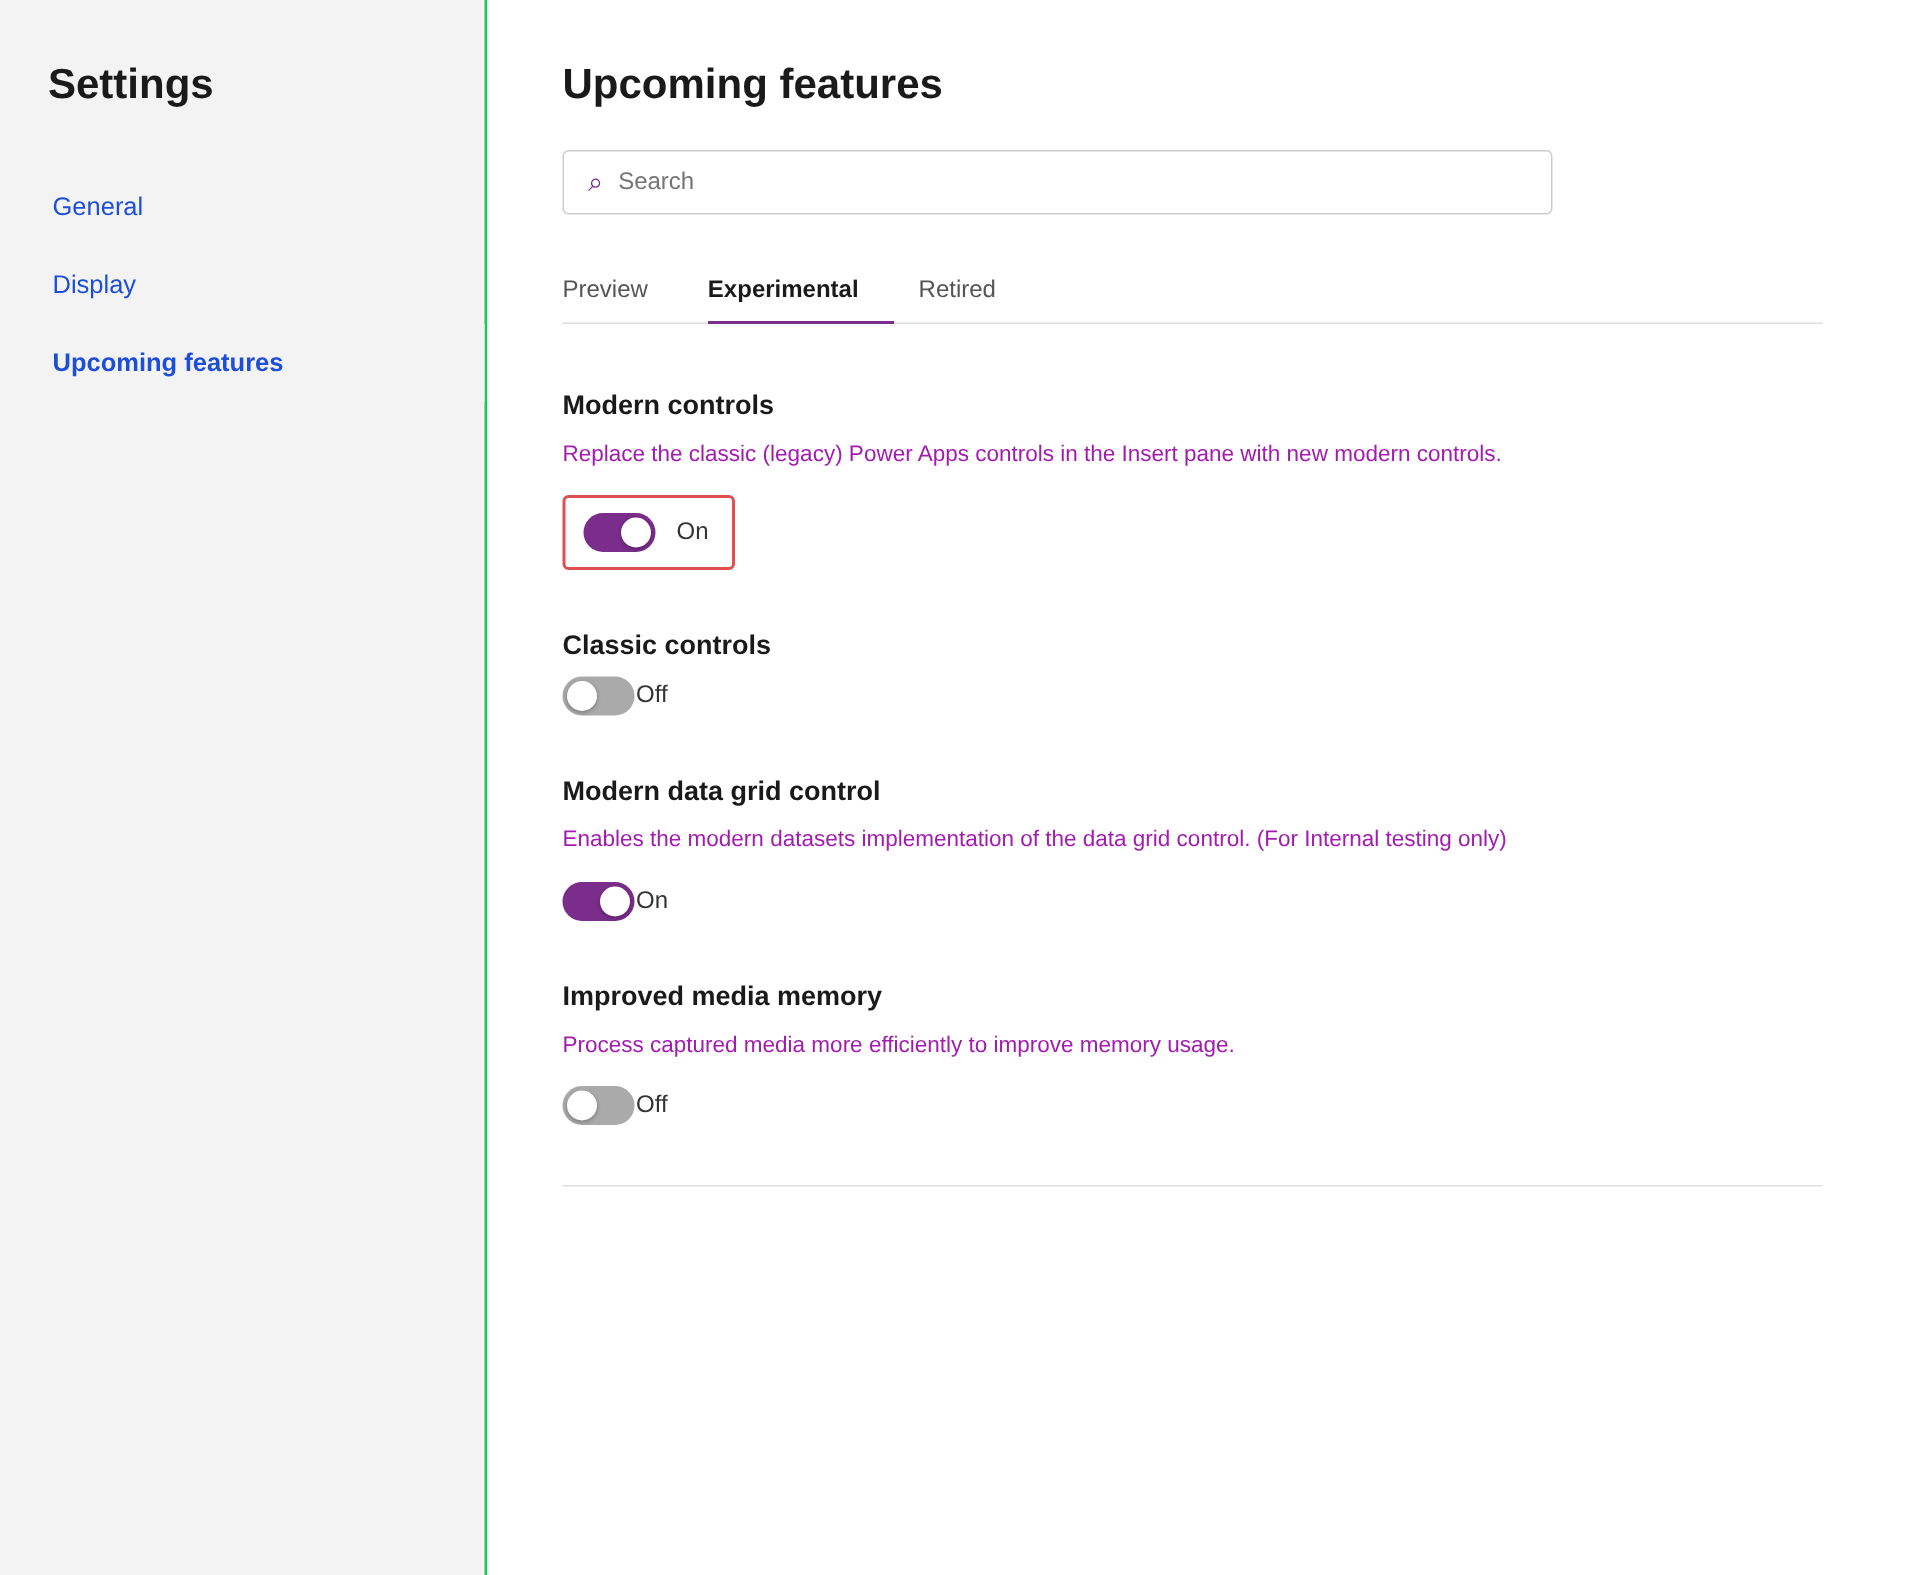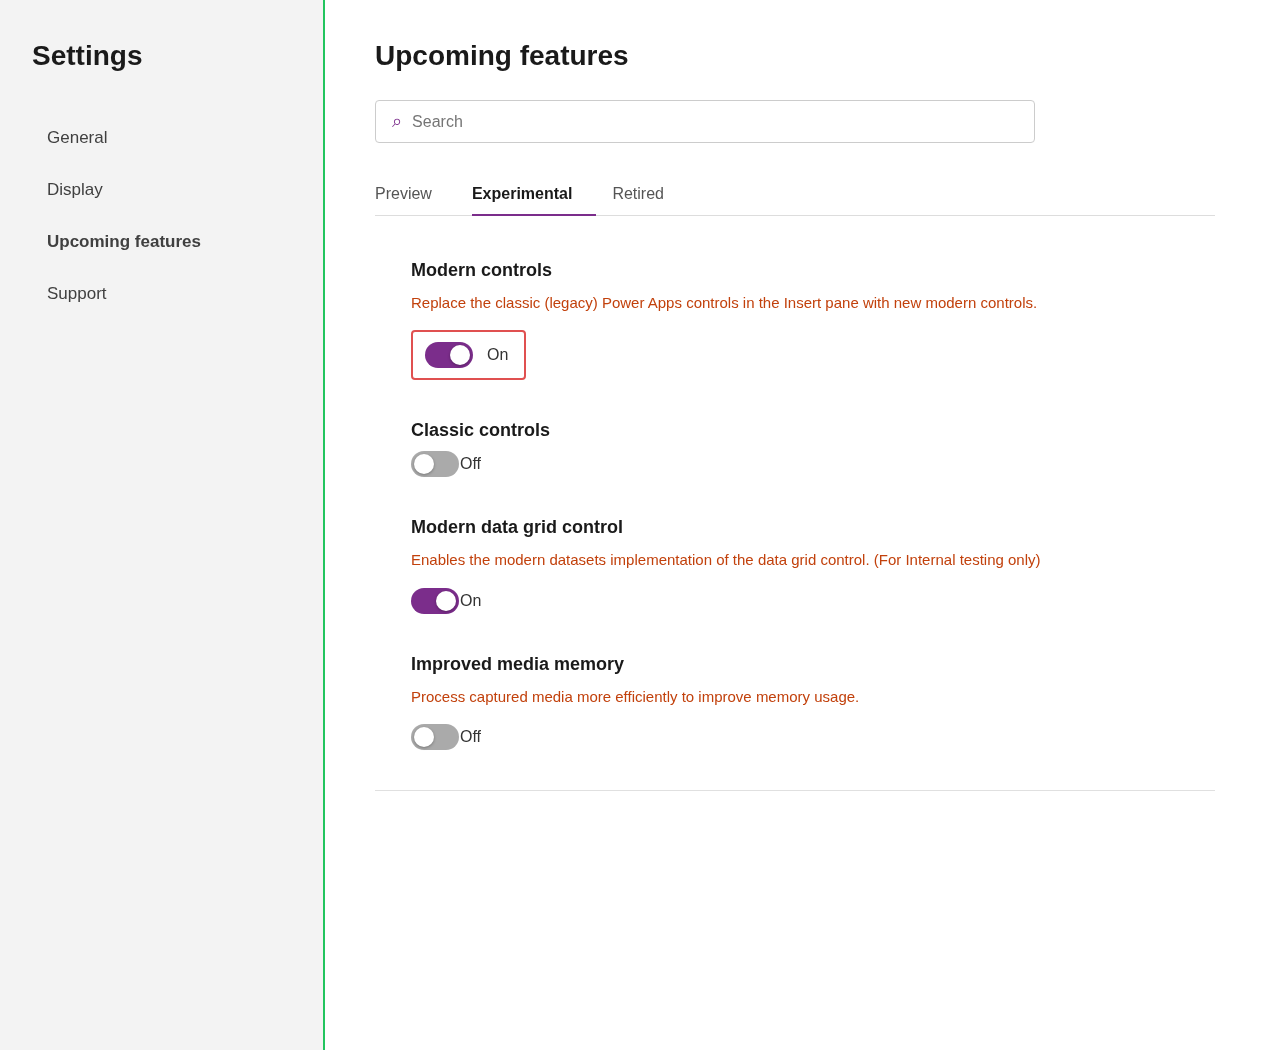--- a/index.html
+++ b/index.html
@@ -21,23 +21,23 @@
       border-right: 2px solid #22c55e;
     }
     .sidebar-title {
       font-size: 28px;
       font-weight: 600;
       color: #1a1a1a;
       padding: 0 32px 40px 32px;
     }
     .sidebar-item {
       display: block;
-      padding: 16px 44px;
+      padding: 16px 32px;
       font-size: 17px;
-      color: #404040;
+      color: #1d4ed8;
       cursor: pointer;
       border-left: 3px solid transparent;
       text-decoration: none;
     }
     .sidebar-item.active {
       font-weight: 600;
       background: #f3f3f3;
     }
 
     
@@ -104,31 +104,30 @@
       bottom: -1px;
       left: 0;
       right: 0;
       height: 2px;
       background: #7b2d8b;
     }
 
     
     .feature-section {
       margin-bottom: 40px;
-      margin-left: 36px;
     }
     .feature-title {
       font-size: 18px;
       font-weight: 600;
       color: #1a1a1a;
       margin-bottom: 10px;
     }
     .feature-desc {
       font-size: 15px;
-      color: #c2410c;
+      color: #a21caf;
       line-height: 1.55;
       margin-bottom: 16px;
       max-width: 640px;
     }
 
     
     .toggle-row {
       display: flex;
       align-items: center;
       gap: 1px;
@@ -196,23 +195,20 @@
 
   <div class="sidebar-item">
     <span>General</span>
   </div>
   <div class="sidebar-item">
     <span>Display</span>
   </div>
   <div class="sidebar-item active">
     <span>Upcoming features</span>
   </div>
-  <div class="sidebar-item">
-    <span>Support</span>
-  </div>
 </aside>
 
 <main class="main">
   <h1 class="page-title">Upcoming features</h1>
 
   <div class="search-box">
     <span class="search-icon">⌕</span>
     <input class="search-input" type="text" placeholder="Search" style="">
   </div>
 

